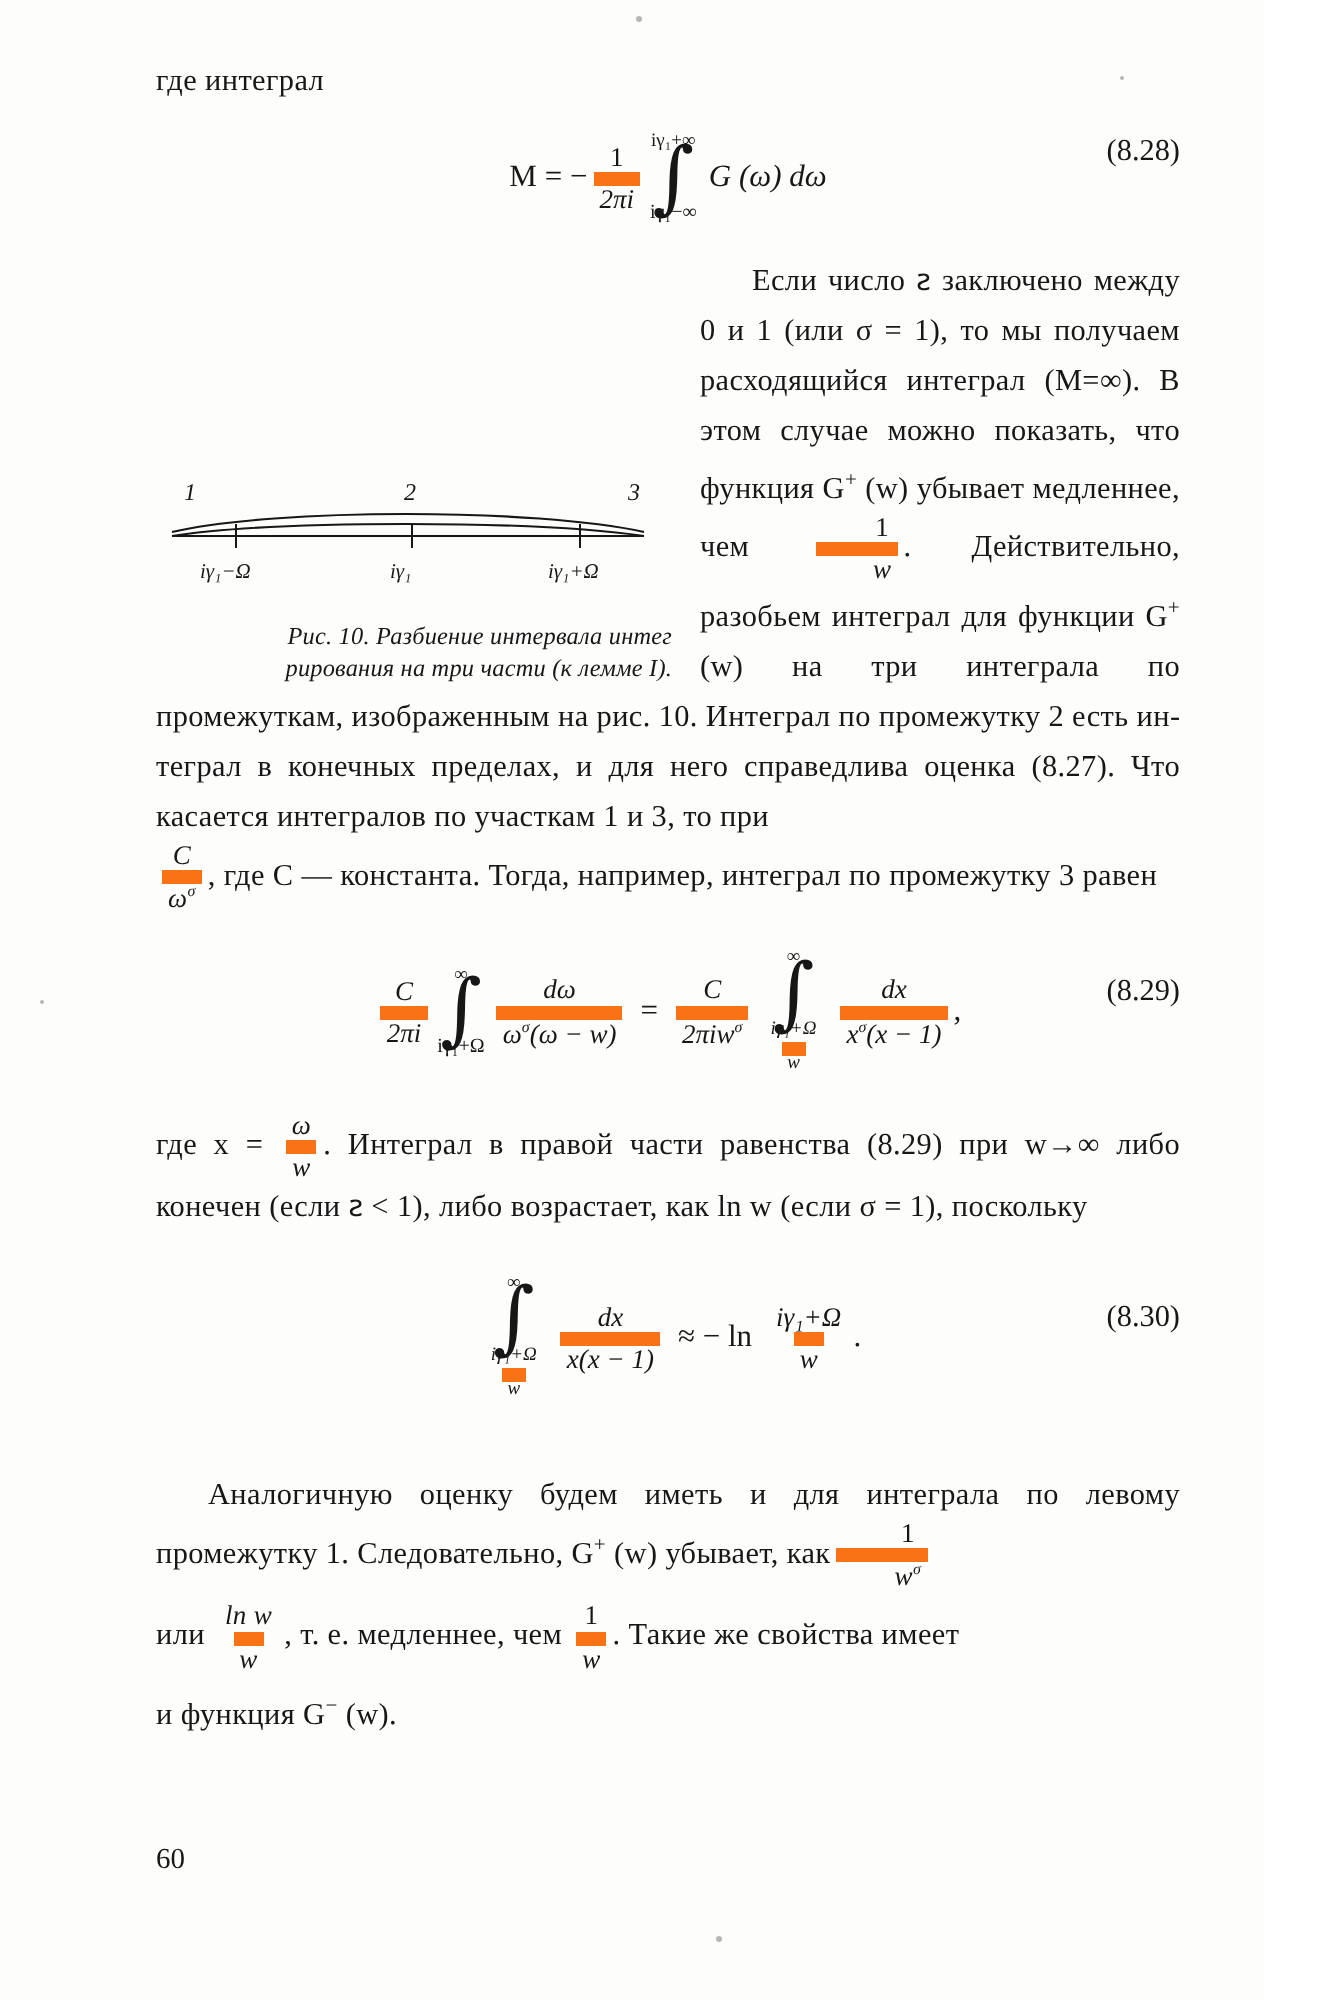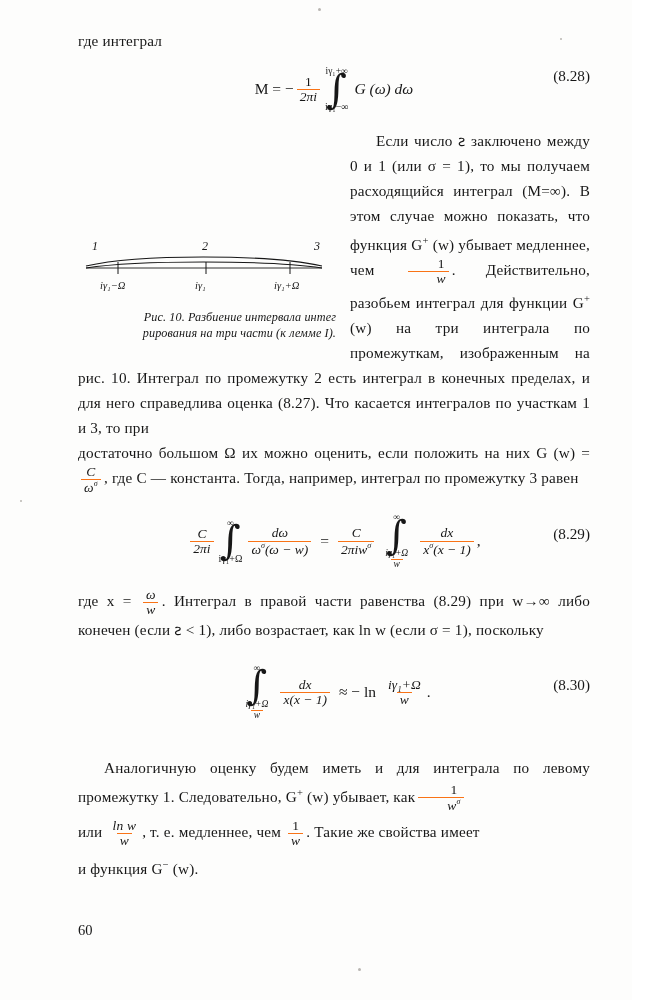--- a/index.html
+++ b/index.html
@@ -59,21 +59,21 @@
   .frac {
     display: inline-flex;
     flex-direction: column;
     align-items: center;
     justify-content: center;
     vertical-align: middle;
     margin: 0 3px;
     line-height: 1.05;
   }
   .frac .num { padding: 0 3px; font-size: 13.5px; }
-  .frac .den { padding: 0 3px; font-size: 13.5px; border-top: 1px solid #f97316; }
+  .frac .den { padding: 0 3px; font-size: 13.5px; border-top: 7px solid #f97316; }
   .frac.tiny .num, .frac.tiny .den { font-size: 9.5px; }
   .intg {
     display: inline-flex;
     flex-direction: column;
     align-items: center;
     justify-content: center;
     margin: 0 2px;
     position: relative;
   }
   .intg .lim-top { font-size: 9.5px; line-height: 1; margin-bottom: -3px; }
@@ -167,21 +167,21 @@
         </div>
       </div>
 
       <p class="txt indent" style="margin-top:2px;"><span>Если число ꙅ заключено между  0  и 1  (или  σ = 1), то мы получаем расходящийся интеграл (M=∞). В этом слу­чае можно показать, что функция G</span><sup class="sup">+</sup><span> (w) убывает медлен­нее, чем </span><span class="frac">
             <span class="num">1</span>
             <span class="den i">w</span>
           </span><span>. Действительно, разобьем интеграл для функ­ции  G</span><sup class="sup">+</sup><span> (w)  на три  интеграла по  промежуткам, изображен­ным на рис. 10. Интеграл по промежутку 2 есть ин­теграл в конечных преде­лах, и для него справед­лива оценка (8.27). Что касается интегралов по участкам 1 и 3, то при</span></p>
 
       <div class="clear"></div>
 
-      <p class="txt" style="margin-top:0px;"><span>достаточно большом Ω их можно оценить, если положить на них  G (w) = </span><span class="frac">
+      <p class="txt" style="margin-top:0px;"><span class="frac">
             <span class="num i">C</span>
             <span class="den i"><span>ω</span><sup style="font-size:8px">σ</sup></span>
           </span><span>, где  C — константа.  Тогда,  например,  ин­теграл по промежутку 3 равен</span></p>
     </div>
 
     <div class="formula-row" style="margin-top:18px; margin-bottom:18px;">
       <span class="math">
         <span class="frac">
           <span class="num i">C</span>
           <span class="den i">2πi</span>

